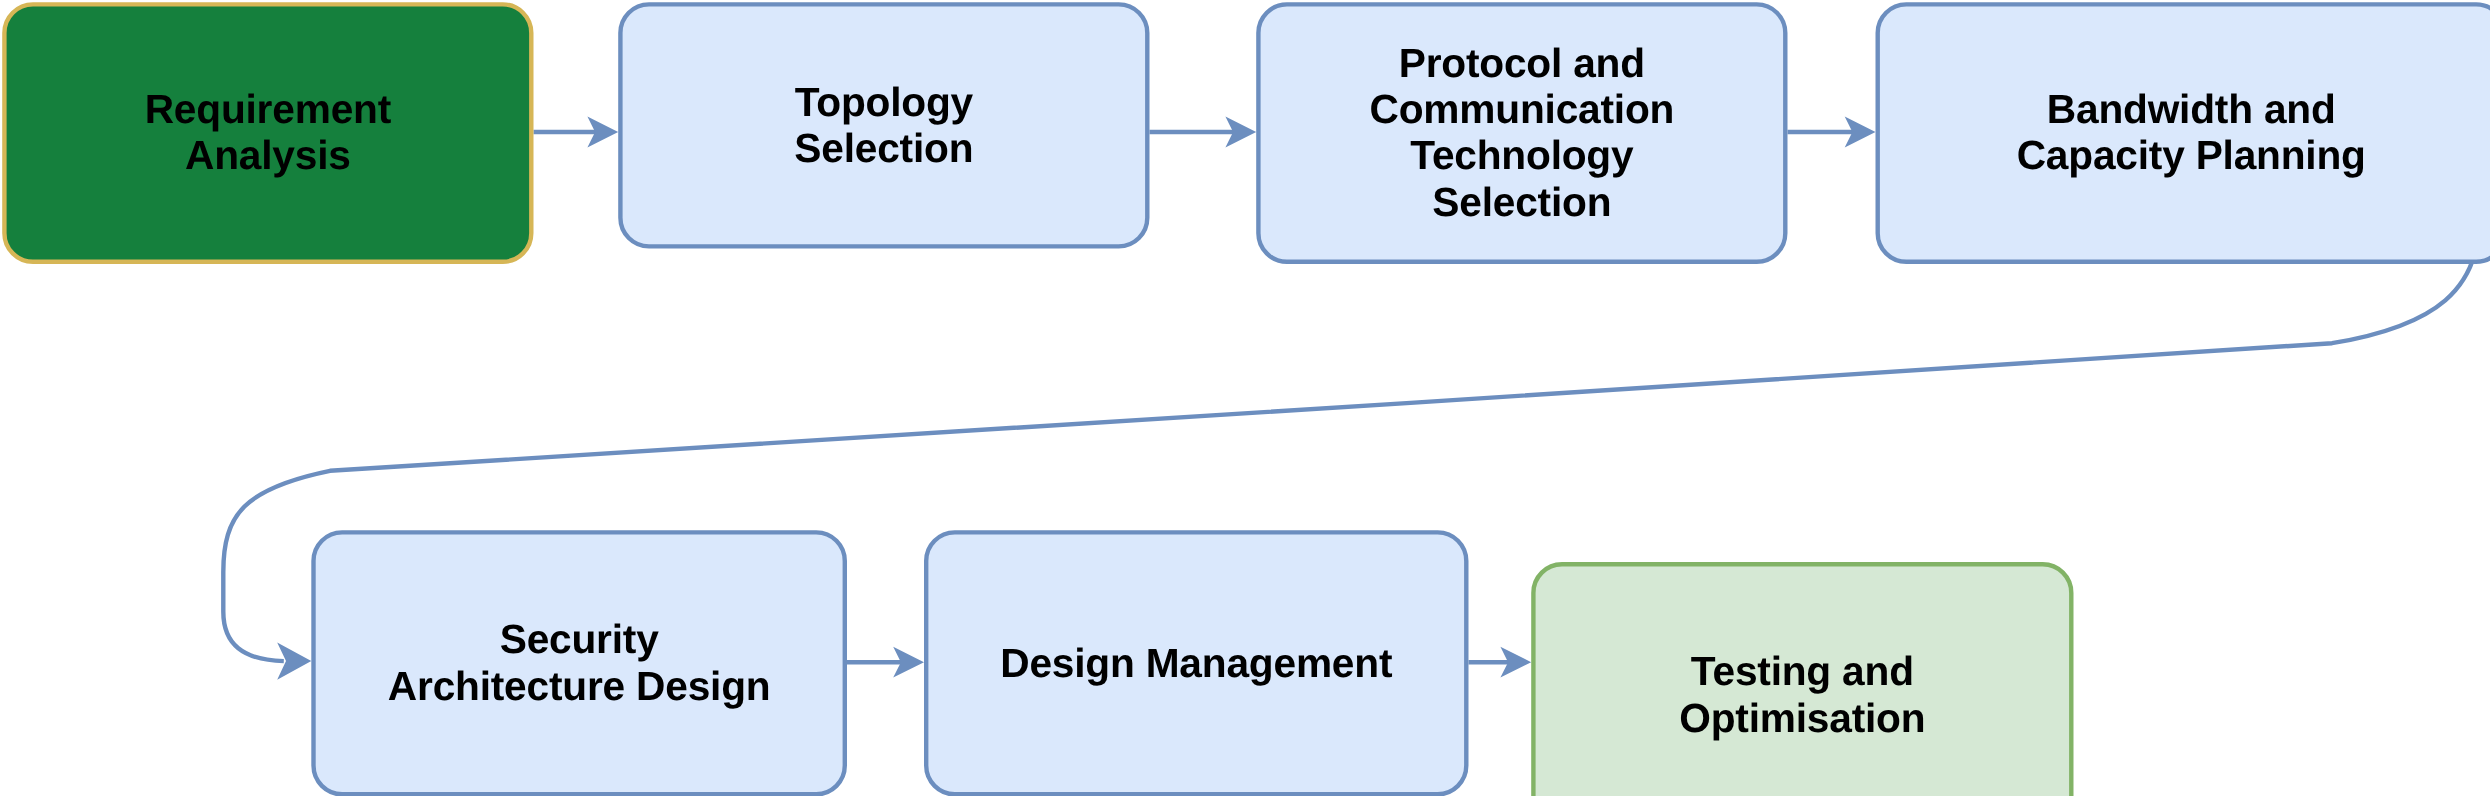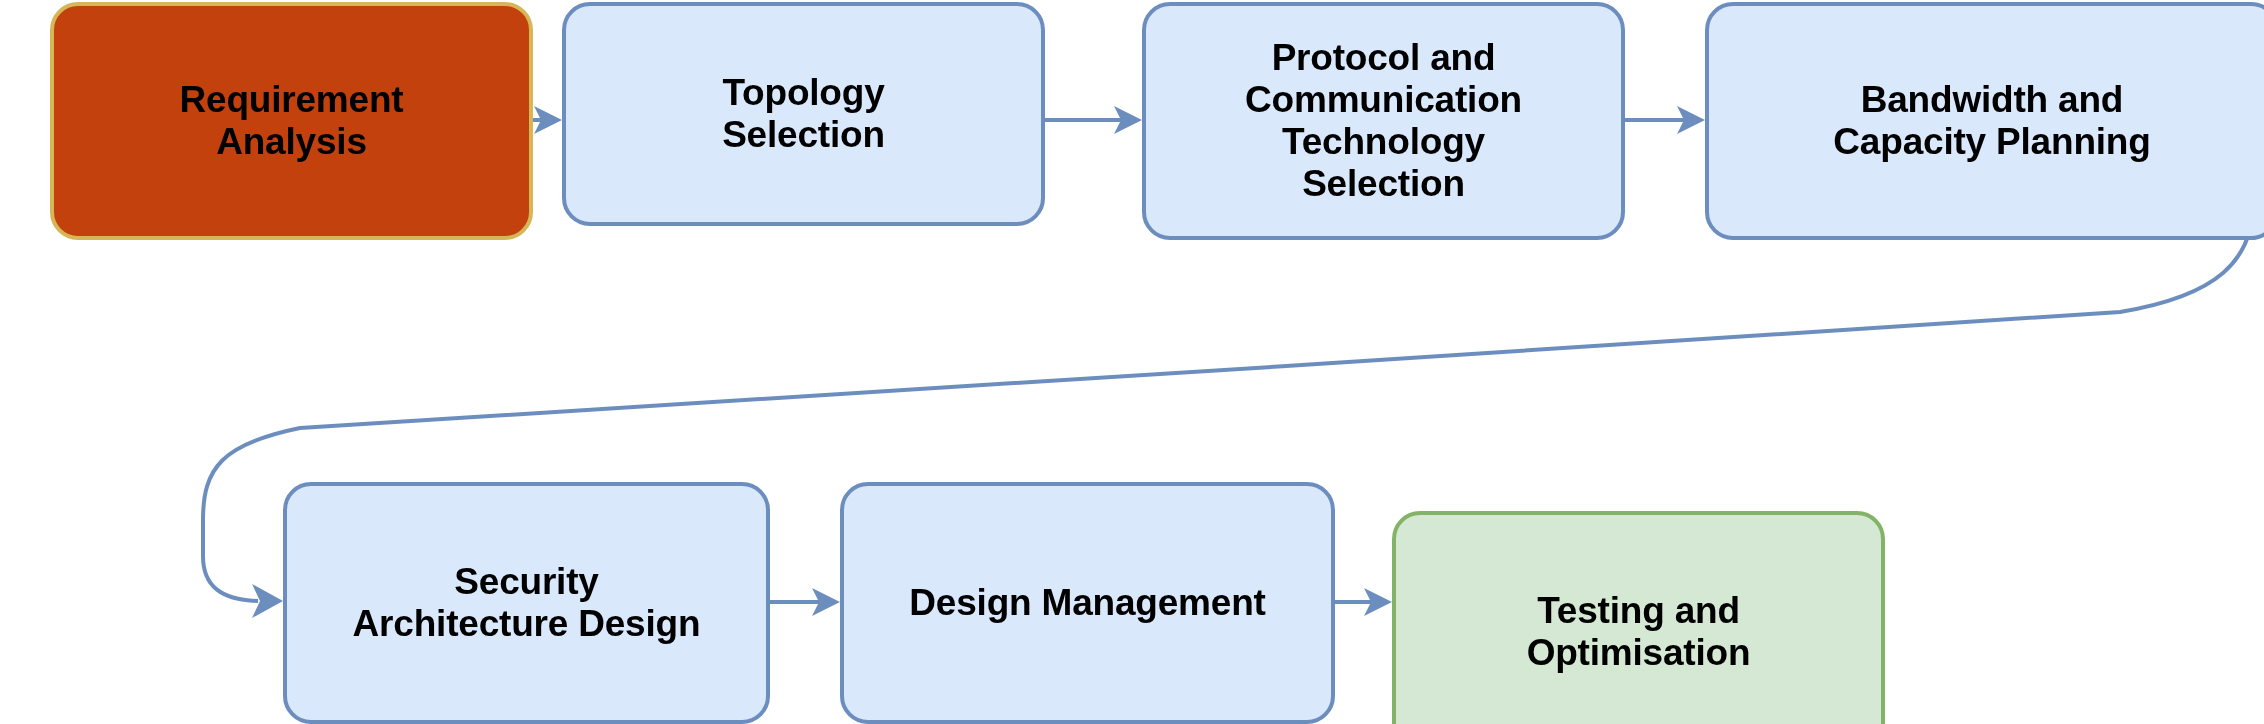--- a/index.html
+++ b/index.html
@@ -29,23 +29,22 @@
   .node .label {
     font-weight: bold;
     font-size: 37px;
     line-height: 1.14;
     color: #000000;
     letter-spacing: -0.2px;
     white-space: pre-line;
     padding: 0 10px;
   }
   .node.start {
-    background: #c2410c;
+    background: #15803d;
     border-color: #d6b656;
-    margin-left: 48px;
   }
   .node.process {
     background: #dae8fc;
     border-color: #6c8ebf;
   }
   .node.end {
     background: #d5e8d4;
     border-color: #82b366;
   }
   svg.edges {

